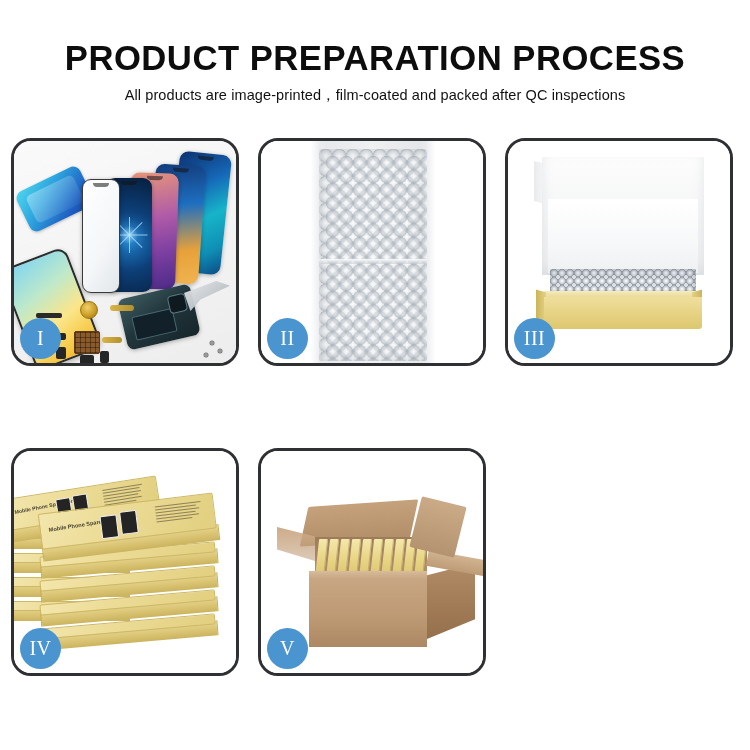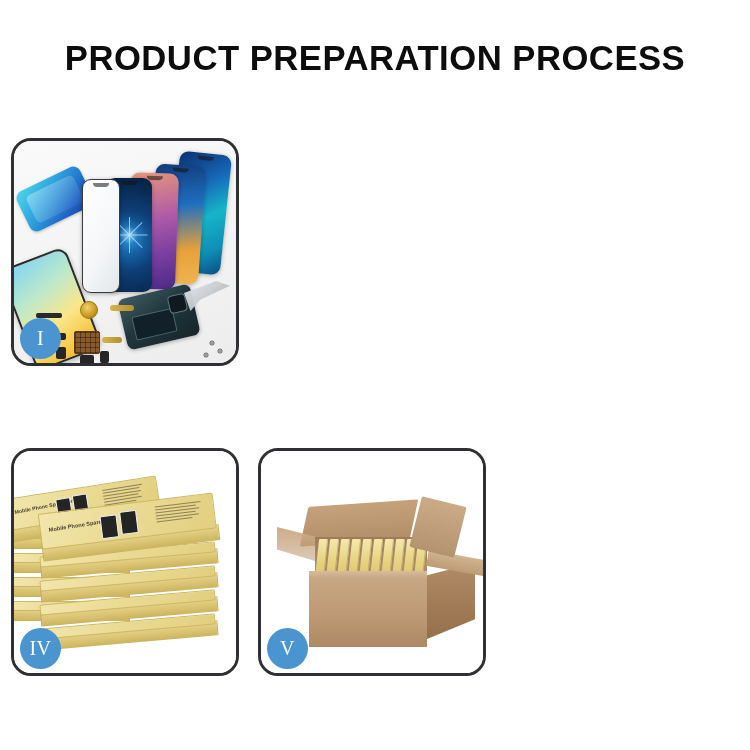--- a/index.html
+++ b/index.html
@@ -546,20 +546,21 @@
     width: 82px; height: 36px;
     background: linear-gradient(120deg, rgba(248,246,240,0.9), rgba(235,231,222,0.25));
     clip-path: polygon(10% 0%, 100% 10%, 86% 100%, 0% 66%);
   }
 </style>
 </head>
 <body>
 
 <div id="header">
   <div id="main-title">PRODUCT PREPARATION PROCESS</div>
+  <div id="subtitle">All products are image-printed，film-coated and packed after QC inspections</div>
 </div>
 
 <div id="panel-grid">
 
   <div class="panel r0 c0">
     <div class="stage">
       <div class="p1-bg"></div>
 
       <div class="p1-film"></div>
 
@@ -606,21 +607,48 @@
       <div class="p1-part blk" style="left:86px; top:210px; width:9px; height:12px;"></div>
       <div class="p1-part screw" style="left:196px; top:200px;"></div>
       <div class="p1-part screw" style="left:204px; top:208px;"></div>
       <div class="p1-part screw" style="left:190px; top:212px;"></div>
       <div class="tweezer"></div>
 
       <div class="badge">I</div>
     </div>
   </div>
 
-
+  <div class="panel r0 c1">
+    <div class="stage">
+      <div class="p2-bg"></div>
+      <div class="p2-sheet"></div>
+      <div class="p2-bubbles"></div>
+      <div class="p2-bubbles2"></div>
+      <div class="p2-seam"></div>
+      <div class="p2-edgeL"></div>
+      <div class="p2-edgeR"></div>
+      <div class="badge">II</div>
+    </div>
+  </div>
+
+  <div class="panel r0 c2">
+    <div class="stage">
+      <div class="p3-bg"></div>
+      <div class="p3-lidflapL"></div>
+      <div class="p3-lidflapR"></div>
+      <div class="p3-lidback"></div>
+      <div class="p3-foam"></div>
+      <div class="p3-bwrap"></div>
+      <div class="p3-boxtoprim"></div>
+      <div class="p3-boxsideL"></div>
+      <div class="p3-boxsideR"></div>
+      <div class="p3-boxfront"></div>
+      <div class="badge">III</div>
+    </div>
+  </div>
 
   <div class="panel r1 c0">
     <div class="stage">
       <div class="p4-bg"></div>
       <div class="p4-stack">
 
         <div class="kbox" style="left:-4px; top:150px; width:118px; height:20px;">
           <div class="kside" style="top:6px; height:14px;"></div>
           <div class="ktop" style="height:8px;"></div>
         </div>

